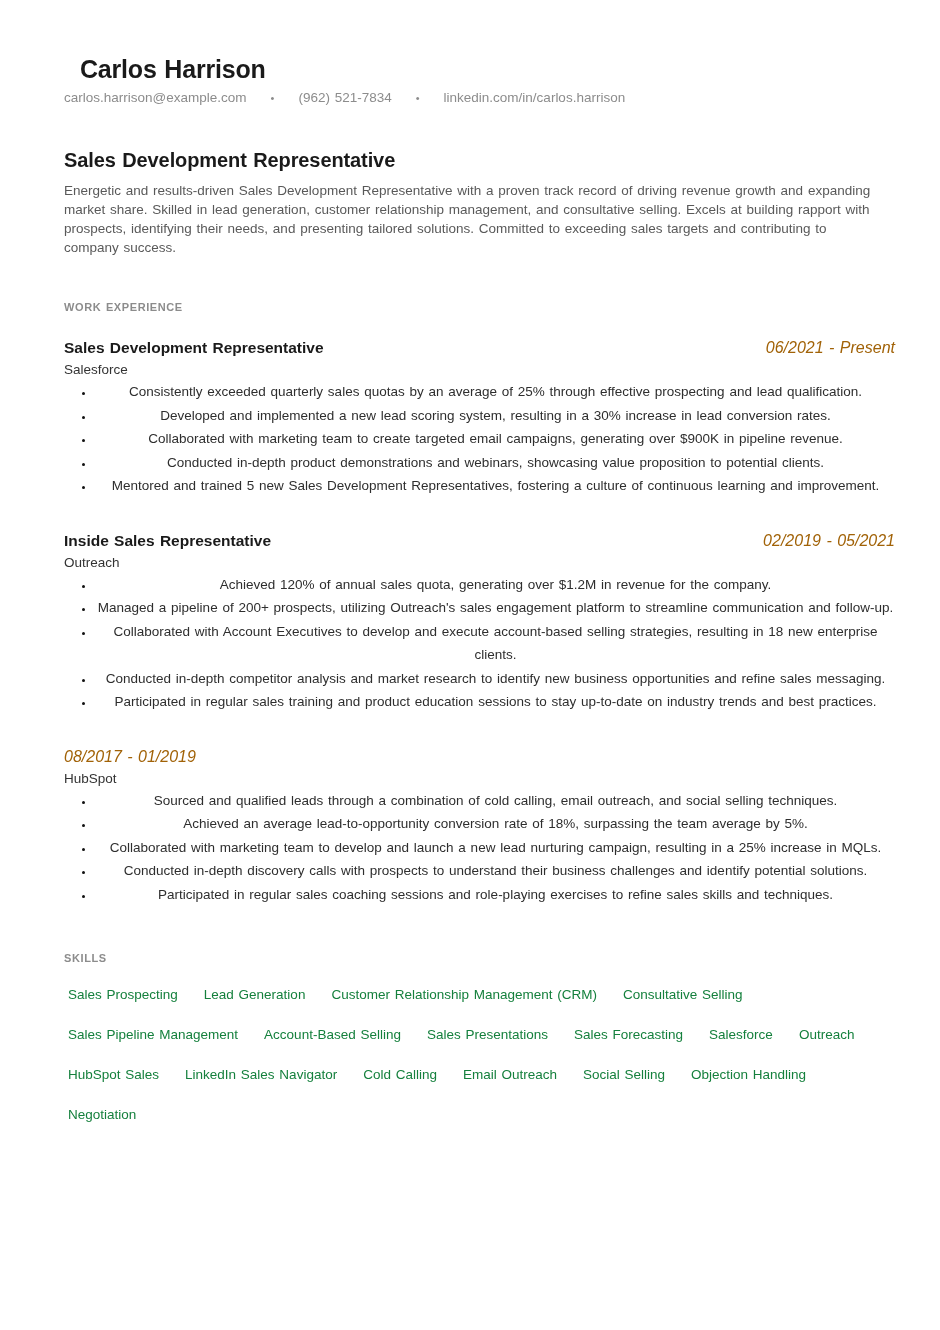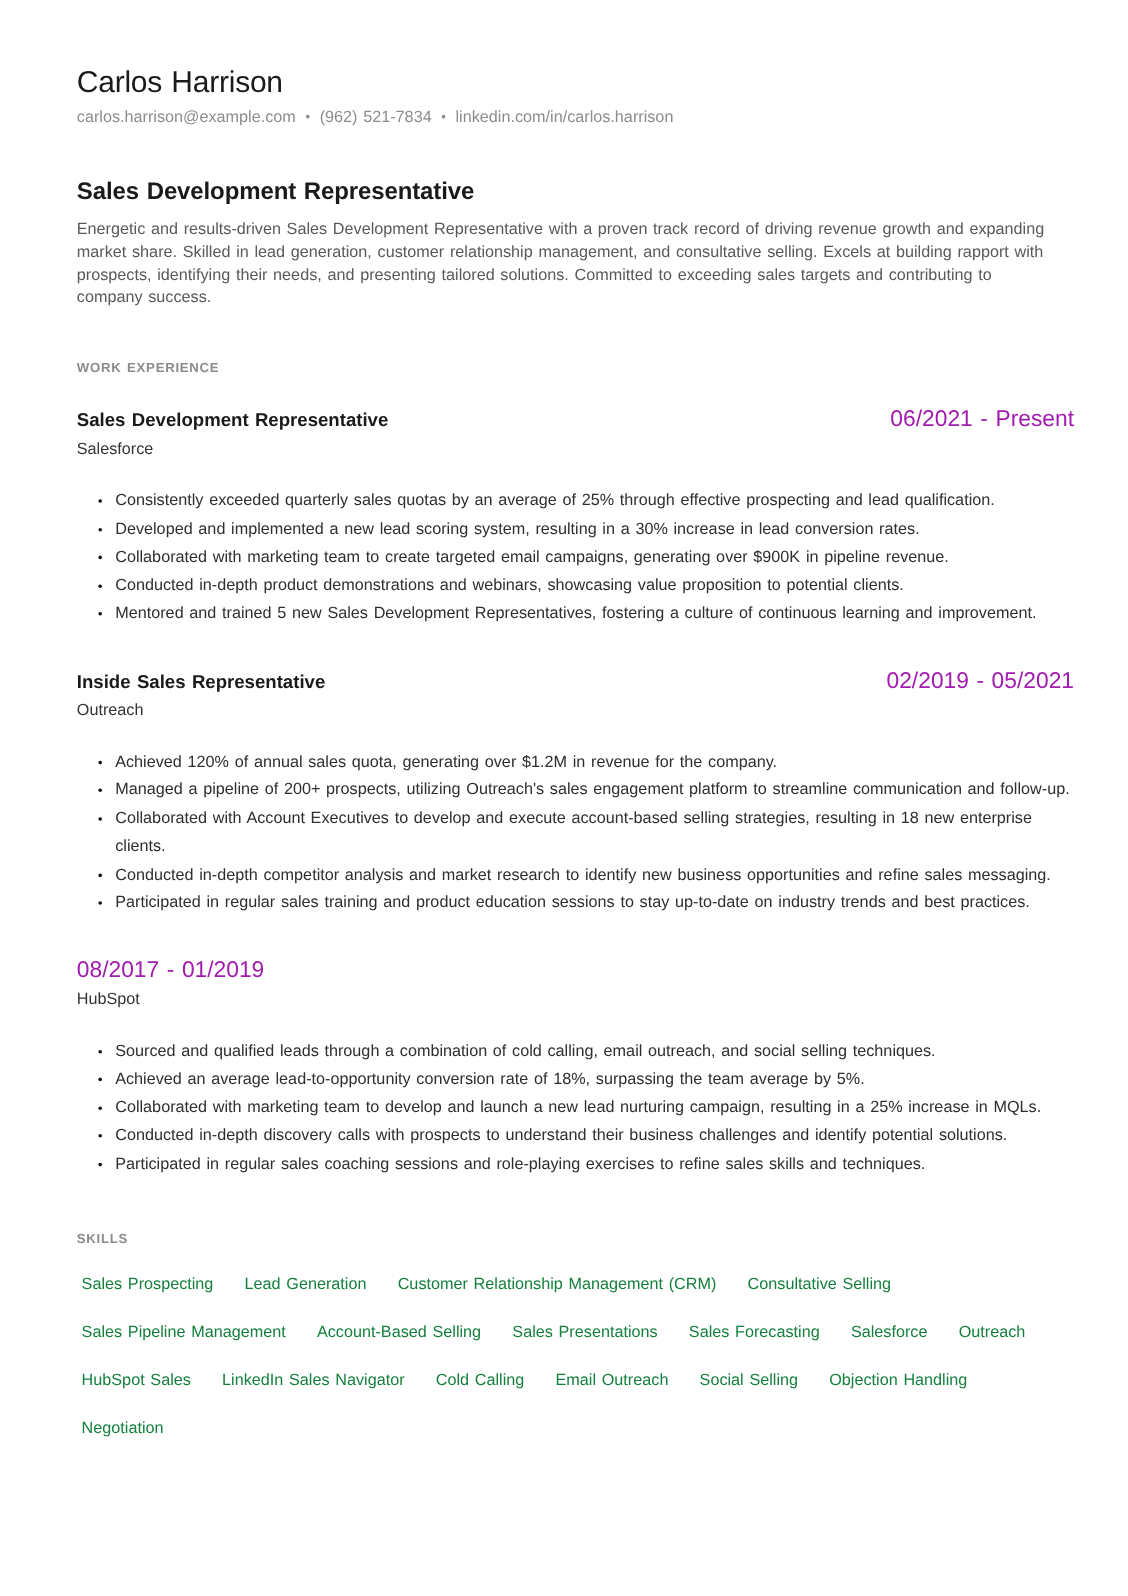--- a/index.html
+++ b/index.html
@@ -14,26 +14,26 @@
   body{
     width:940px;height:1330px;overflow:hidden;
     font-family:"Liberation Sans","DejaVu Sans",sans-serif;
     color:var(--text-body);
     word-spacing:1px;
   }
   .page{padding:54px 45px 0 64px;}
 
   
   h1.name{
-    font-size:25px;font-weight:400;color:var(--text-primary);
-    letter-spacing:-0.2px;line-height:1.25;
+    font-size:25px;font-weight:700;color:var(--text-primary);
+    letter-spacing:-0.2px;line-height:1.25;margin-left:16px;
   }
   .contact{
     margin-top:5px;font-size:13.5px;color:var(--text-light);
-    display:flex;align-items:center;gap:8px;
+    display:flex;align-items:center;gap:24px;
   }
   .contact .sep{font-size:11px;color:var(--text-light);}
 
   
   .profile{margin-top:44px;}
   h2.resume-title{
     font-size:20px;font-weight:700;color:var(--text-primary);
     letter-spacing:-0.1px;
   }
   .summary{
@@ -47,24 +47,24 @@
     color:var(--text-light);
   }
   .work{margin-top:44px;}
   .skills{margin-top:46px;}
 
   
   .job{margin-top:26px;}
   .job + .job{margin-top:34px;}
   .job-head{display:flex;justify-content:space-between;align-items:baseline;}
   .job-title{font-size:15.5px;font-weight:700;color:var(--text-primary);}
-  .job-dates{font-size:19px;color:#a21caf;white-space:nowrap;}
+  .job-dates{font-size:16px;color:#a16207;white-space:nowrap;font-style:italic;}
   .job-company{margin-top:5px;font-size:13.5px;color:var(--text-body);}
   .job ul{
-    margin-top:24px;padding-left:31px;list-style:disc;
+    margin-top:3px;padding-left:31px;list-style:disc;text-align:center;
   }
   .job li{
     font-size:13.5px;line-height:23.5px;color:#2e2e2e;
     padding-left:1px;
   }
   .job li::marker{font-size:11px;color:#111;}
 
   
   .skills-list{
     margin-top:22px;display:flex;flex-wrap:wrap;

